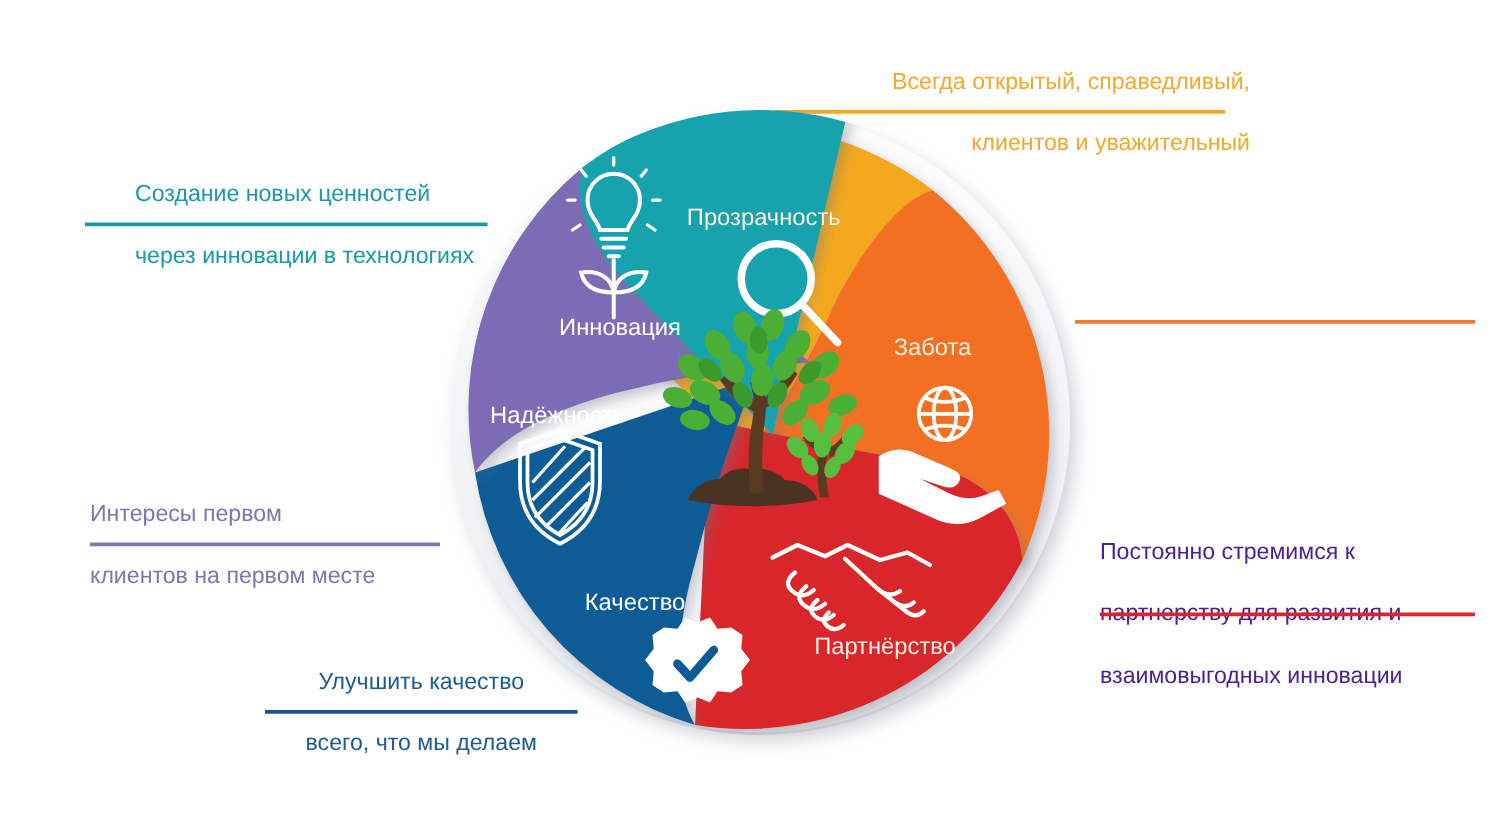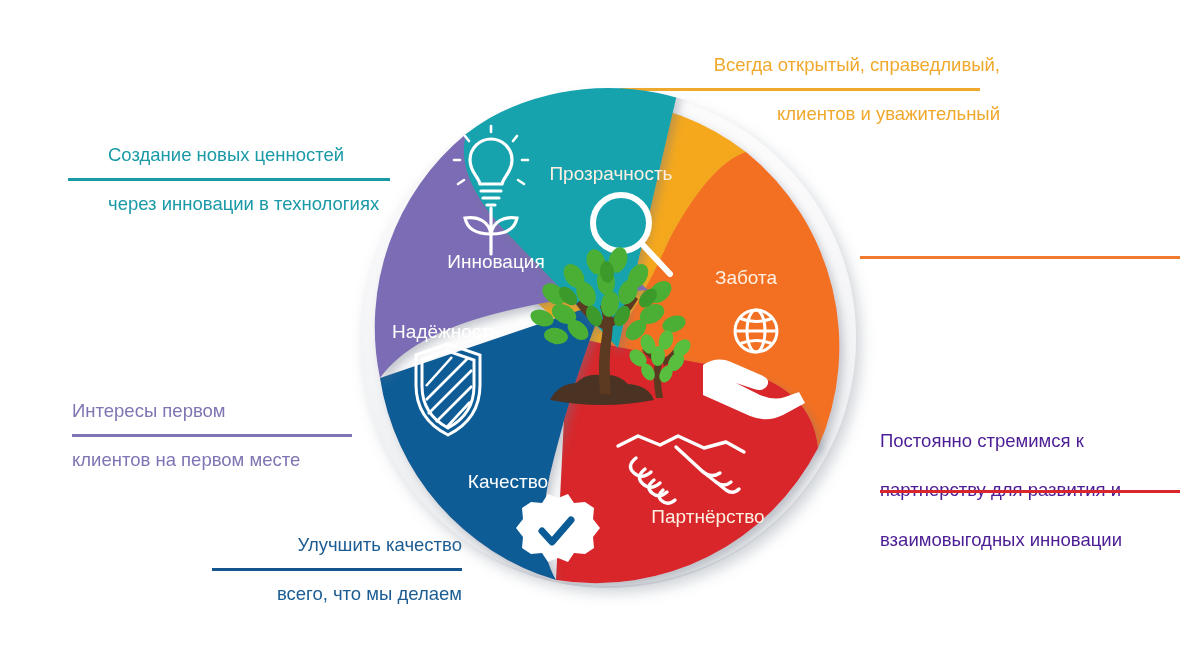--- a/index.html
+++ b/index.html
@@ -17,21 +17,21 @@
 
   .c-transparency{left:640px;top:28px;  width:360px; text-align:right; color:#f0a92c;}
   .r-transparency{left:620px;top:88px;  width:360px; background:#f0a92c;}
 
   .c-care{left:860px; top:196px; width:320px; text-align:right; color:#f47a30;}
   .r-care{left:860px; top:256px; width:320px; background:#f47a30;}
 
   .c-partnership{left:880px;top:404px; width:300px; text-align:left; color:#4c1d95;}
   .r-partnership{left:880px;top:490px; width:300px; background:#d8262c;}
 
-  .c-quality{left:212px; top:508px; width:250px; text-align:right;  color:#1b5c92;}
+  .c-quality{left:212px; top:508px; width:250px; text-align:center;  color:#1b5c92;}
   .r-quality{left:212px; top:568px; width:250px; background:#14558d;}
 
   .c-reliability{left:72px;top:374px; width:280px; text-align:left;  color:#7f75b3;}
   .r-reliability{left:72px;top:434px; width:280px; background:#7f75b3;}
 
   
   #wheel{position:absolute;left:318px;top:48px;width:580px;height:580px;}
   #wheel svg{display:block;width:580px;height:580px;overflow:visible;}
 
   .seg-label{font-size:19px;fill:#ffffff;}

